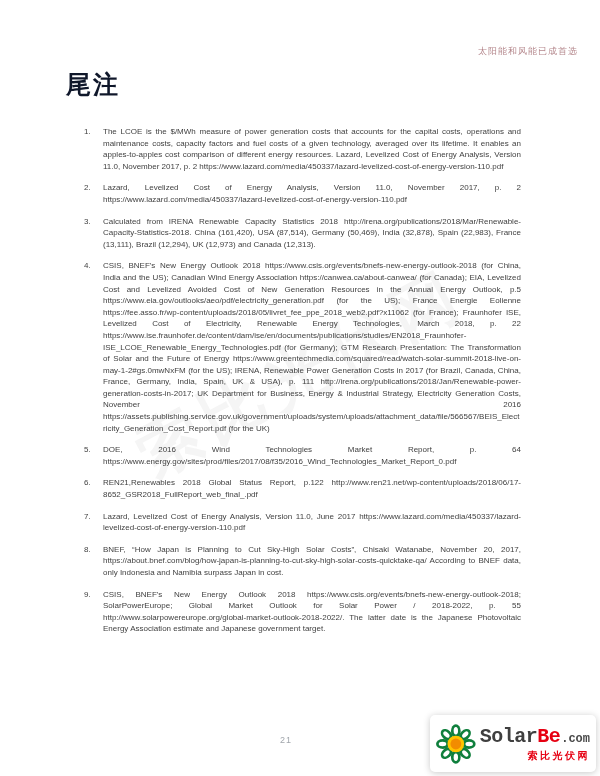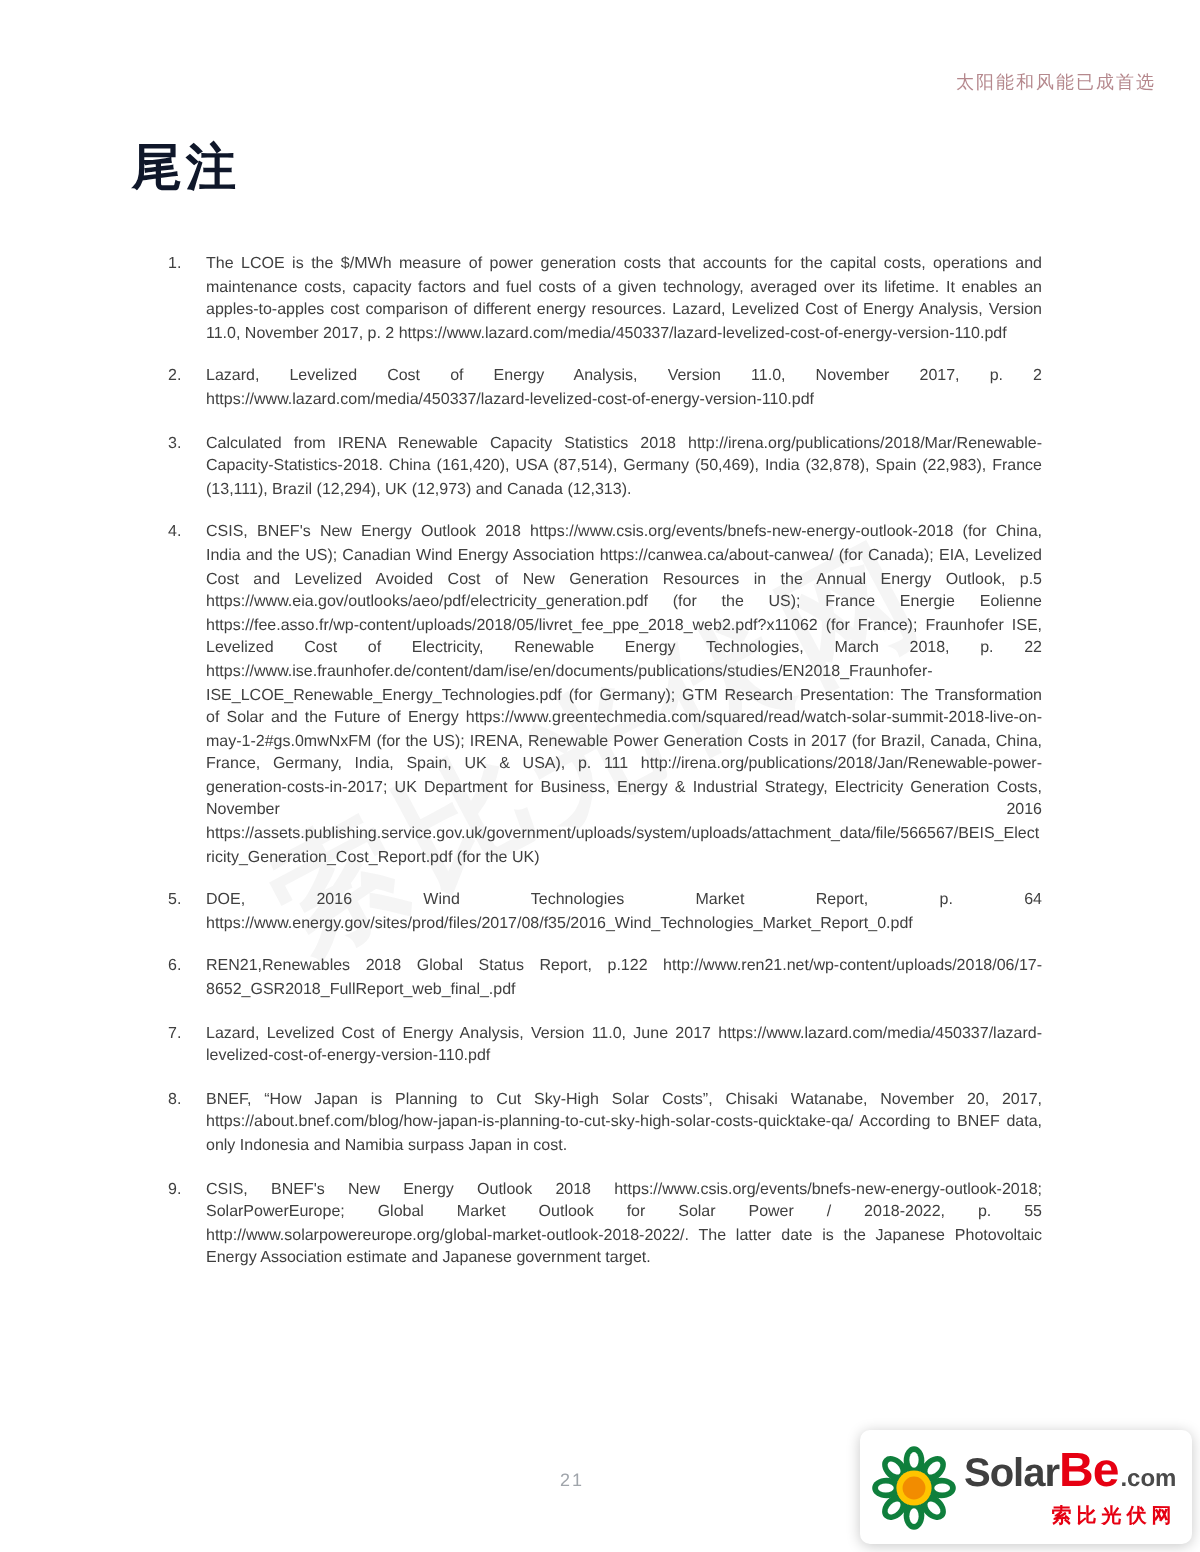--- a/index.html
+++ b/index.html
@@ -2,21 +2,21 @@
 <html><head>
 <meta charset="utf-8">
 <style>
   * { margin:0; padding:0; box-sizing:border-box; }
   html,body { width:600px; height:776px; background:#ffffff; overflow:hidden; }
   body { font-family:"Liberation Sans","DejaVu Sans",sans-serif; position:relative; }
 
   .page { position:absolute; inset:0; background:#ffffff; }
 
   .running-header {
-    position:absolute; top:35px; right:22px;
+    position:absolute; top:45px; right:22px;
     font-size:9px; letter-spacing:1px; color:#b5888d;
   }
 
   .title {
     position:absolute; top:71px; left:66px;
     font-size:25px; line-height:1.1; font-weight:700; color:#0f172a;
     letter-spacing:2px;
   }
 
   .watermark {
@@ -39,23 +39,23 @@
     font-size:9px; color:#a0a5ab; letter-spacing:1px;margin-top:40px;
   }
 
   .logo-card {
     position:absolute; right:4px; bottom:4px;
     width:166px; height:57px; background:#ffffff;
     border-radius:5px; box-shadow:0 1px 7px rgba(0,0,0,0.22);
     display:flex; align-items:center; gap:3px; padding:4px 6px 4px 5px;
   }
   .logo-text { display:flex; flex-direction:column; align-items:flex-end; }
-  .logo-line1 { display:flex; align-items:baseline; }
+  .logo-line1 { display:flex; align-items:baseline;font-family:Liberation Mono, monospace; }
   .logo-solar { font-size:20px; font-weight:800; color:#3f3f3f; letter-spacing:-0.5px; }
-  .logo-be    { font-size:24px; font-weight:800; color:#e60012; letter-spacing:-0.5px; }
+  .logo-be    { font-size:20px; font-weight:800; color:#e60012; letter-spacing:-0.5px; }
   .logo-com   { font-size:12px;  font-weight:700; color:#4a4a4a; margin-left:1px; }
   .logo-cn    { font-size:10px; font-weight:700; color:#e60012; letter-spacing:2.5px; margin-top:1px; }
 </style>
 </head>
 <body>
 
 <div class="page">
 
   <div class="running-header">太阳能和风能已成首选</div>
 

